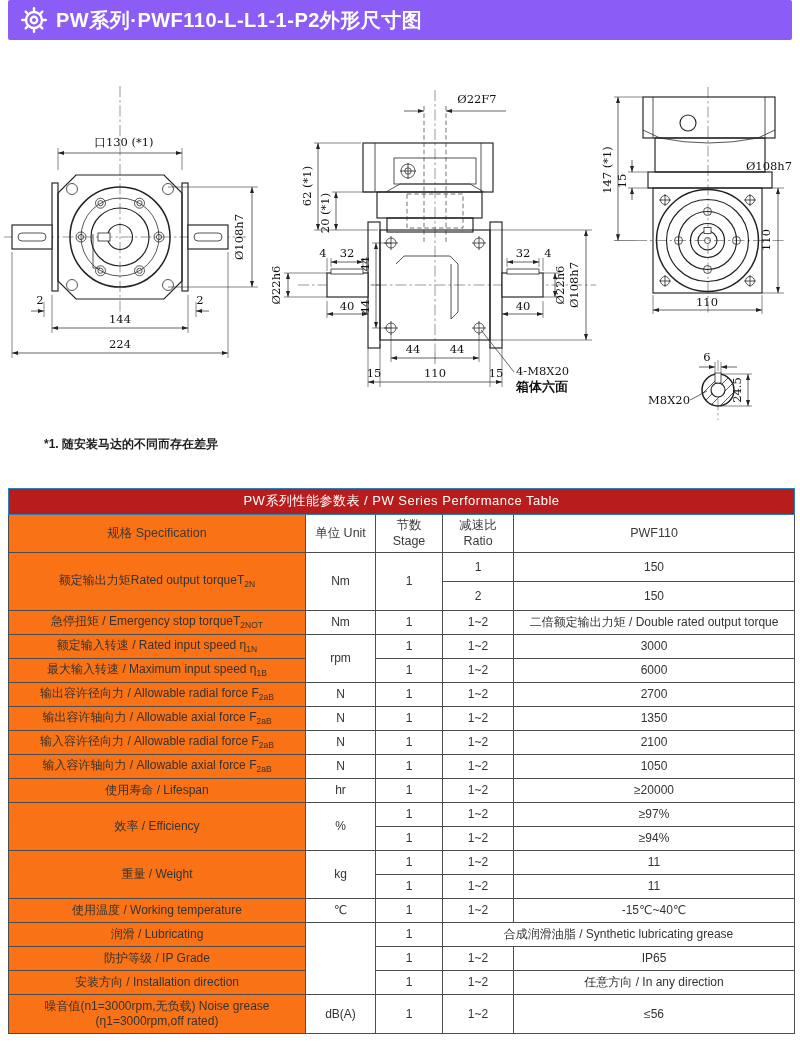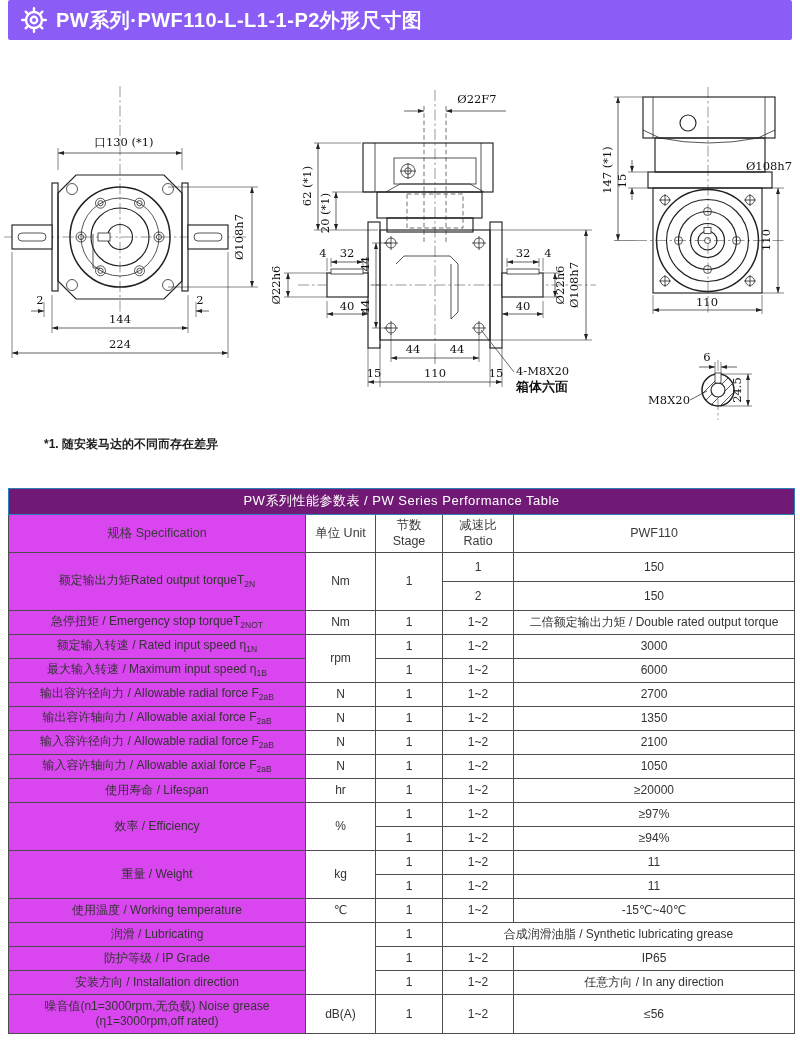--- a/index.html
+++ b/index.html
@@ -25,23 +25,23 @@
   .ext{stroke:#222;stroke-width:0.55;fill:none;}
   .wf{fill:#fff;}
   
   #note1{position:absolute;left:16px;top:436px;font-size:12px;color:#1d1d1d;font-weight:bold;margin-left:28px;}
   
   #tbl-wrap{position:absolute;left:8px;top:488px;width:786px;}
   table#spec-table{border-collapse:collapse;table-layout:fixed;width:786px;
     font-size:12px;color:#333;}
   #spec-table td{border:1px solid #4d4d4d;text-align:center;vertical-align:middle;
     padding:0 3px;line-height:1.25;overflow:hidden;}
-  #spec-table td.title-cell{background:#701a75;color:#fff;font-size:13px;height:25px;
+  #spec-table td.title-cell{background:#b91c1c;color:#fff;font-size:13px;height:25px;
     border:1px solid #2d7fb8;font-weight:normal;letter-spacing:.5px;}
-  #spec-table td.c-spec{background:#d946ef;}
+  #spec-table td.c-spec{background:#f97316;}
   #spec-table tr.hdr td{height:37px;font-size:12.5px;color:#3a3a3a;}
   #spec-table tr.r-std td{height:23px;}
   #spec-table tr.r-lg td{height:28px;}
   #spec-table tr.r-xl td{height:38px;}
   .sb{font-size:8.5px;vertical-align:-3px;}
   
   #foot{position:absolute;left:12px;top:1006px;font-size:10.5px;color:#6e6e6e;font-weight:bold;}
   #foot .gap{display:inline-block;width:18px;}
   #foot .sb{font-size:7.5px;vertical-align:-2px;}
 </style>

